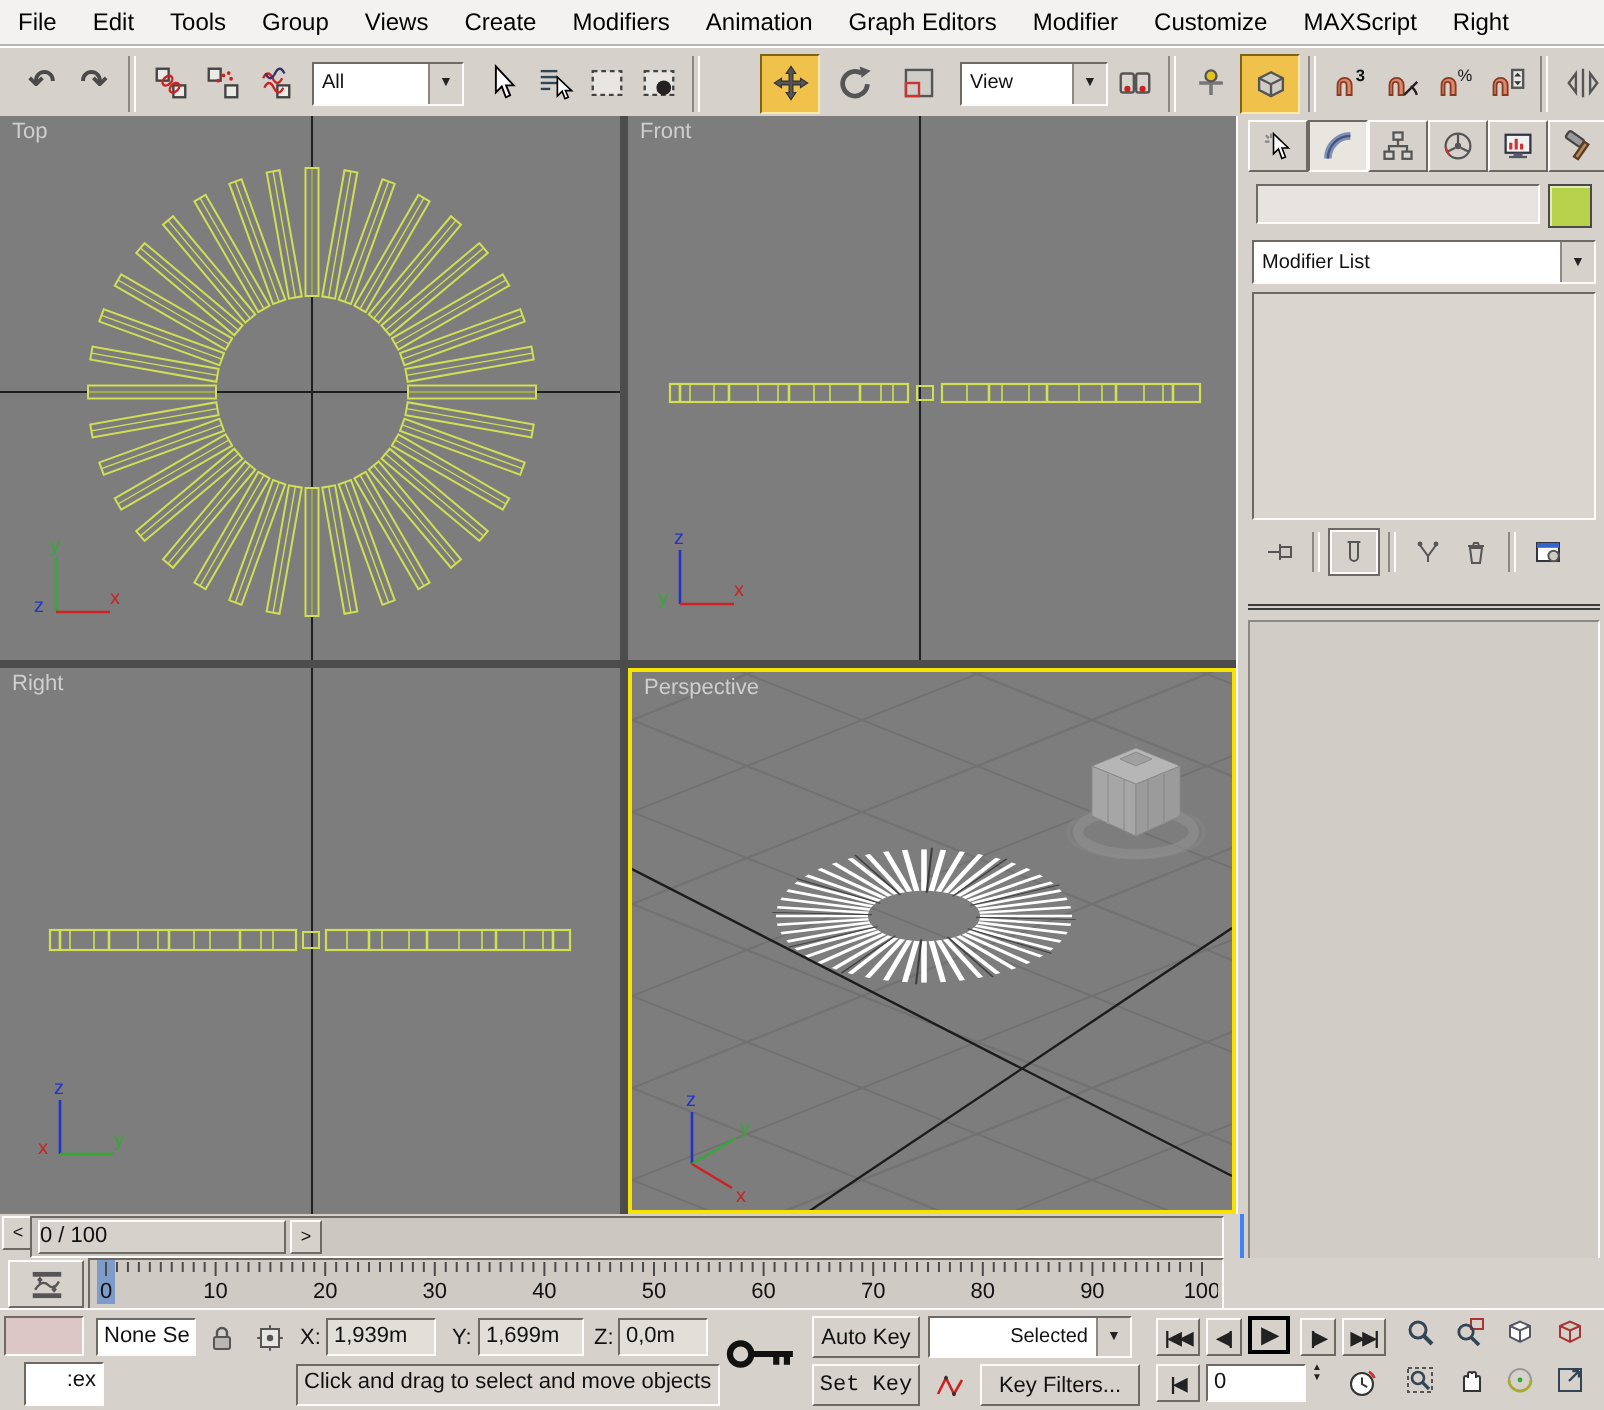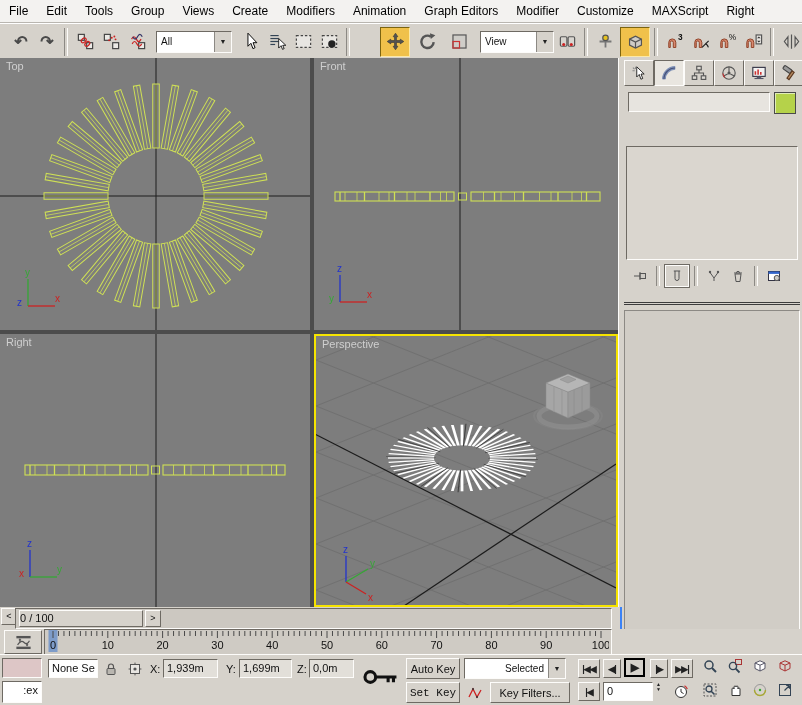--- a/index.html
+++ b/index.html
@@ -577,20 +577,24 @@
         </span>
       <span class="cp-tab">
           <svg viewBox="0 0 16 16">
             <rect x="2.5" y="3" width="8" height="3.6" rx="1" transform="rotate(35 6.5 5)" fill="#9a9a9a" stroke="#444"></rect>
             <rect x="8.3" y="6" width="2.2" height="8" transform="rotate(35 9.4 10)" fill="#b5895f" stroke="#5d3a22"></rect>
           </svg>
         </span>
     </div>
     <div class="cp-name"></div>
     <div class="cp-swatch" style="background: rgb(181, 210, 74);"></div>
+    <div class="combo cp-combo">
+      <span class="cval">Modifier List</span>
+      <span class="cbtn">▼</span>
+    </div>
     <div class="cp-stack"></div>
     <div class="cp-btnrow">
       <span class="tool" style="margin-left:2px">
           <svg viewBox="0 0 16 16">
             <rect x="8" y="5.5" width="5.5" height="5" fill="#cfccc6" stroke="#555"></rect>
             <path d="M2 8 H8 M8 4 V12" stroke="#555"></path>
           </svg>
         </span>
       <span class="tsep" style="height:20px"></span>
       <span class="tool framed">
@@ -756,21 +760,21 @@
           <line x1="545.0400000000001" y1="1" x2="545.0400000000001" y2="6" stroke="#4a4a4a"></line>
           <line x1="550.5200000000001" y1="1" x2="550.5200000000001" y2="6" stroke="#4a4a4a"></line>
           <line x1="556" y1="1" x2="556" y2="8" stroke="#4a4a4a"></line>
           <text x="556" y="19" text-anchor="middle" font-size="11" fill="#111">100</text>
         </svg>
     </div>
   </div>
 
   <div class="statusbar">
     <div class="sb" style="left:2px;top:3px;width:40px;height:20px;background:#ddc6c6;border:1px solid;border-color:#6e6a63 #fdfcfa #fdfcfa #6e6a63;"></div>
-    <div class="sb sb-sunk" style="left:2px;top:26px;width:40px;height:22px;text-align:right;">:ex</div>
+    <div class="sb sb-sunk" style="left:12px;top:26px;width:40px;height:22px;text-align:right;">:ex</div>
     <div class="sb sb-sunk" style="left:48px;top:4px;width:50px;height:19px;">None Se</div>
     <div class="sb navbtn" style="left:102px;top:4px;width:18px;height:19px;display:flex;align-items:center;justify-content:center;">
         <svg viewBox="0 0 16 16">
           <rect x="4" y="7.5" width="8" height="6" rx="1" fill="#b9b6b0" stroke="#555"></rect>
           <path d="M5.5 7.5 V5.5 a2.5 2.5 0 0 1 5 0 V7.5" fill="none" stroke="#555" stroke-width="1.2"></path>
         </svg>
       </div>
     <div class="sb navbtn" style="left:126px;top:4px;width:18px;height:19px;display:flex;align-items:center;justify-content:center;">
         <svg viewBox="0 0 16 16">
           <rect x="3.5" y="3.5" width="9" height="9" fill="#e8e6e2" stroke="#555"></rect>
@@ -783,20 +787,21 @@
     <span class="sb sb-label" style="left:226px;top:4px;">Y:</span>
     <div class="sb sb-sunk sb-gray" style="left:239px;top:4px;width:53px;height:19px;">1,699m</div>
     <span class="sb sb-label" style="left:297px;top:4px;">Z:</span>
     <div class="sb sb-sunk sb-gray" style="left:309px;top:4px;width:45px;height:19px;">0,0m</div>
     <div class="sb" style="left:362px;top:8px;width:38px;height:36px;">
       <svg viewBox="0 0 32 20" width="38" height="28">
         <circle cx="7" cy="10" r="4.5" fill="none" stroke="#111" stroke-width="2.6"></circle>
         <path d="M11.5 10 H29 M22 10 V14.5 M26.5 10 V14.5" stroke="#111" stroke-width="2.6" fill="none"></path>
       </svg>
     </div>
+    <div class="sb sb-sunk" style="left:148px;top:27px;width:212px;height:21px;background:#dad6cf;">Click and drag to select and move objects</div>
 
     <div class="sb sb-btn" style="left:406px;top:3px;width:54px;height:21px;">Auto Key</div>
     <div class="sb combo" style="left:464px;top:3px;width:102px;height:21px;text-align:right;">
       <span class="cval">Selected</span>
       <span class="cbtn">▼</span>
     </div>
     <div class="sb sb-btn" style="left:406px;top:27px;width:54px;height:21px;font-family:Liberation Mono, monospace;">Set Key</div>
     <div class="sb navbtn" style="left:464px;top:27px;width:22px;height:21px;display:flex;align-items:center;justify-content:center;">
         <svg viewBox="0 0 16 16">
           <path d="M2 12 L6 4 L10 12 L14 5" fill="none" stroke="#c22" stroke-width="1.3"></path>

